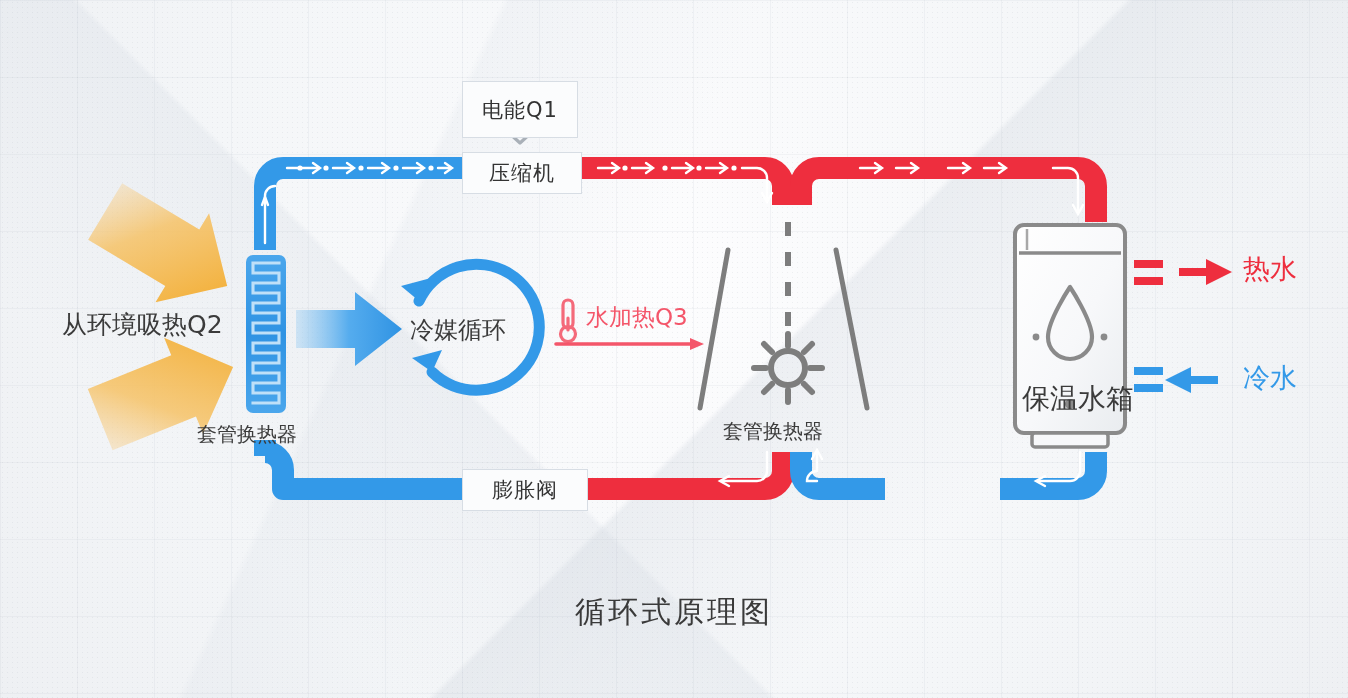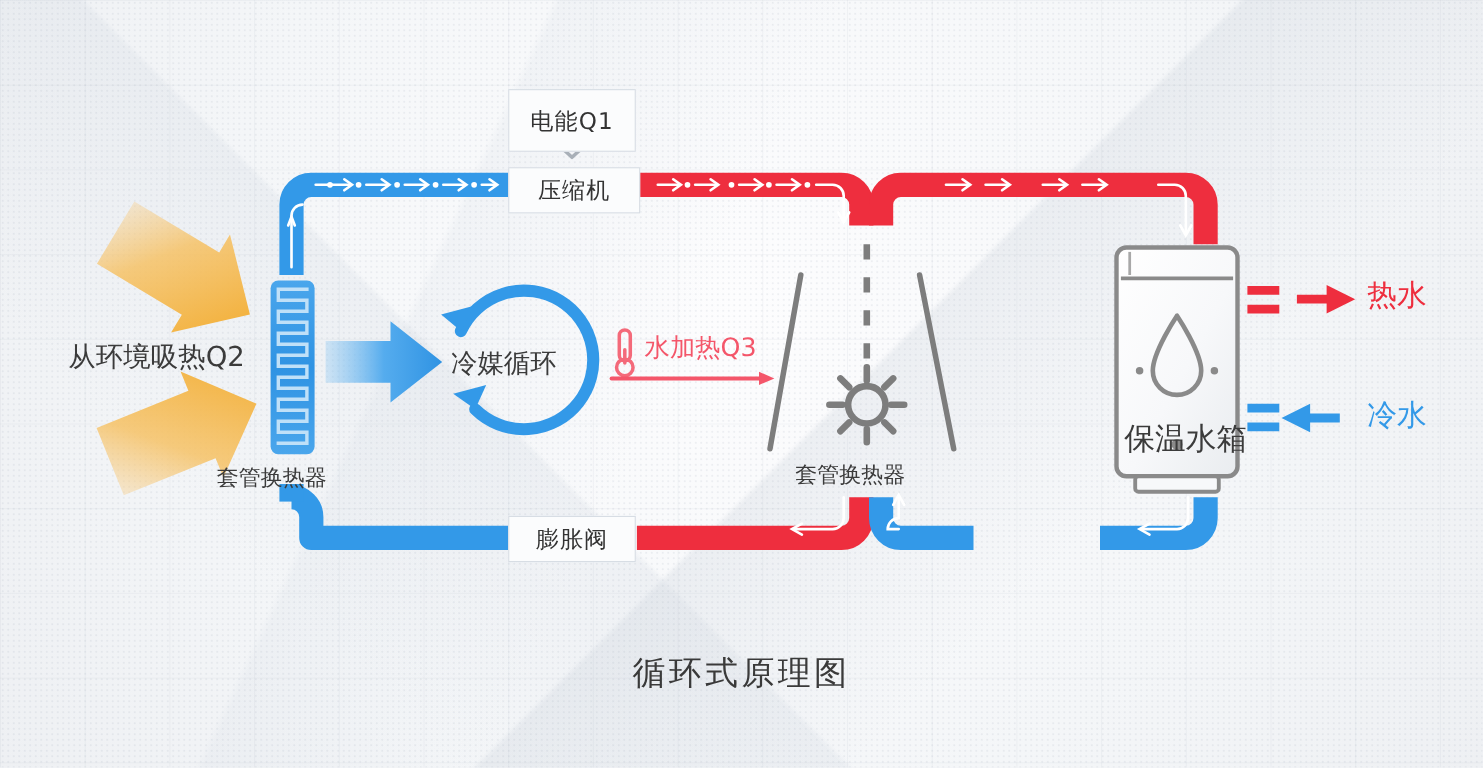--- a/index.html
+++ b/index.html
@@ -264,21 +264,21 @@
 
     <g>
       <path d="M508,132 L520,143 L532,132" fill="none" stroke="#a9b0b8" stroke-width="3.2" stroke-linecap="round" stroke-linejoin="round"></path>
     </g>
   </svg>
 
   <div class="boxlbl" style="left:462px;top:81px;width:116px;height:57px;">电能Q1</div>
 
   <div class="boxlbl" style="left:462px;top:152px;width:120px;height:42px;">压缩机</div>
 
-  <div class="boxlbl" style="left:462px;top:469px;width:116px;height:42px;text-align:right;">膨胀阀</div>
+  <div class="boxlbl" style="left:462px;top:469px;width:126px;height:42px;text-align:right;">膨胀阀</div>
 
 
   <div class="lbl" style="left:62px;top:312px;font-size:25px;">从环境吸热Q2</div>
 
   <div class="lbl" style="left:197px;top:424px;font-size:20px;">套管换热器</div>
 
   <div class="lbl" style="left:410px;top:318px;font-size:24px;">冷媒循环</div>
 
   <div class="lbl" style="left:586px;top:306px;font-size:23px;color:#f4566a;">水加热Q3</div>
 

